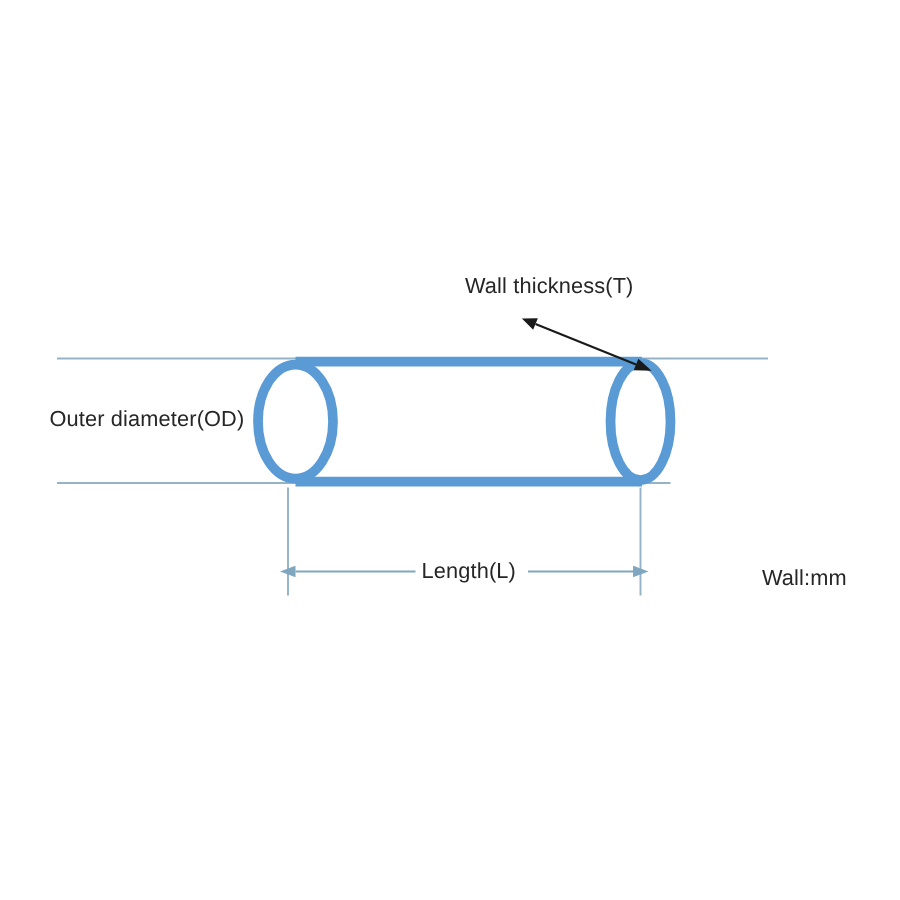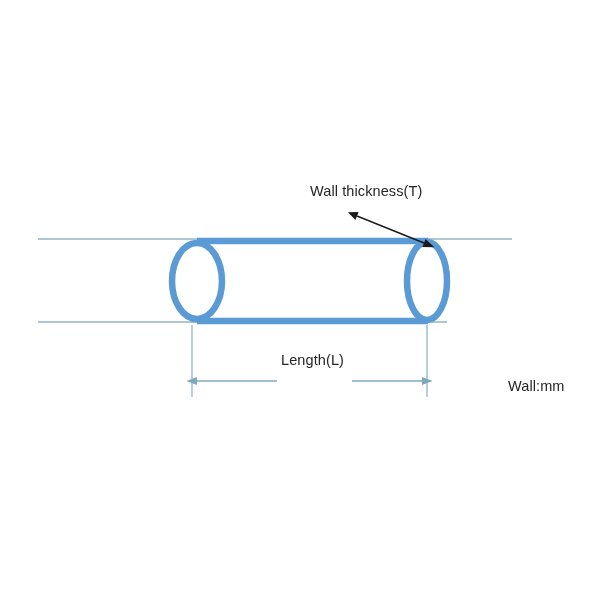--- a/index.html
+++ b/index.html
@@ -36,21 +36,21 @@
   #label-wall-thickness {
     left: 310px;
     top: 183px;
   }
   #label-outer-diameter {
     left: 33px;
     top: 272px;
   }
   #label-length {
     left: 281px;
-    top: 352px;
+    top: 373px;
   }
   #label-unit {
     left: 508px;
     top: 378px;
   }
 </style>
 </head>
 <body>
 
 <div id="canvas">
@@ -95,18 +95,19 @@
       <line x1="197" y1="381" x2="277" y2="381" stroke="#7FA8C0" stroke-width="1.3" marker-start="url(#arrow-left)"></line>
       <line x1="352" y1="381" x2="422" y2="381" stroke="#7FA8C0" stroke-width="1.3" marker-end="url(#arrow-right)"></line>
     </g>
 
     <line x1="357" y1="216" x2="424" y2="243" stroke="#1A1A1A" stroke-width="1.4" marker-start="url(#leader-arrow-start)" marker-end="url(#leader-arrow-end)"></line>
 
   </svg>
 
   <div class="diagram-label" id="label-wall-thickness">Wall thickness(T)</div>
 
+  <div class="diagram-label" id="label-outer-diameter">Outer diameter(OD)</div>
 
   <div class="diagram-label" id="label-length">Length(L)</div>
 
   <div class="diagram-label" id="label-unit">Wall:mm</div>
 
 </div>
 
 </body></html>

